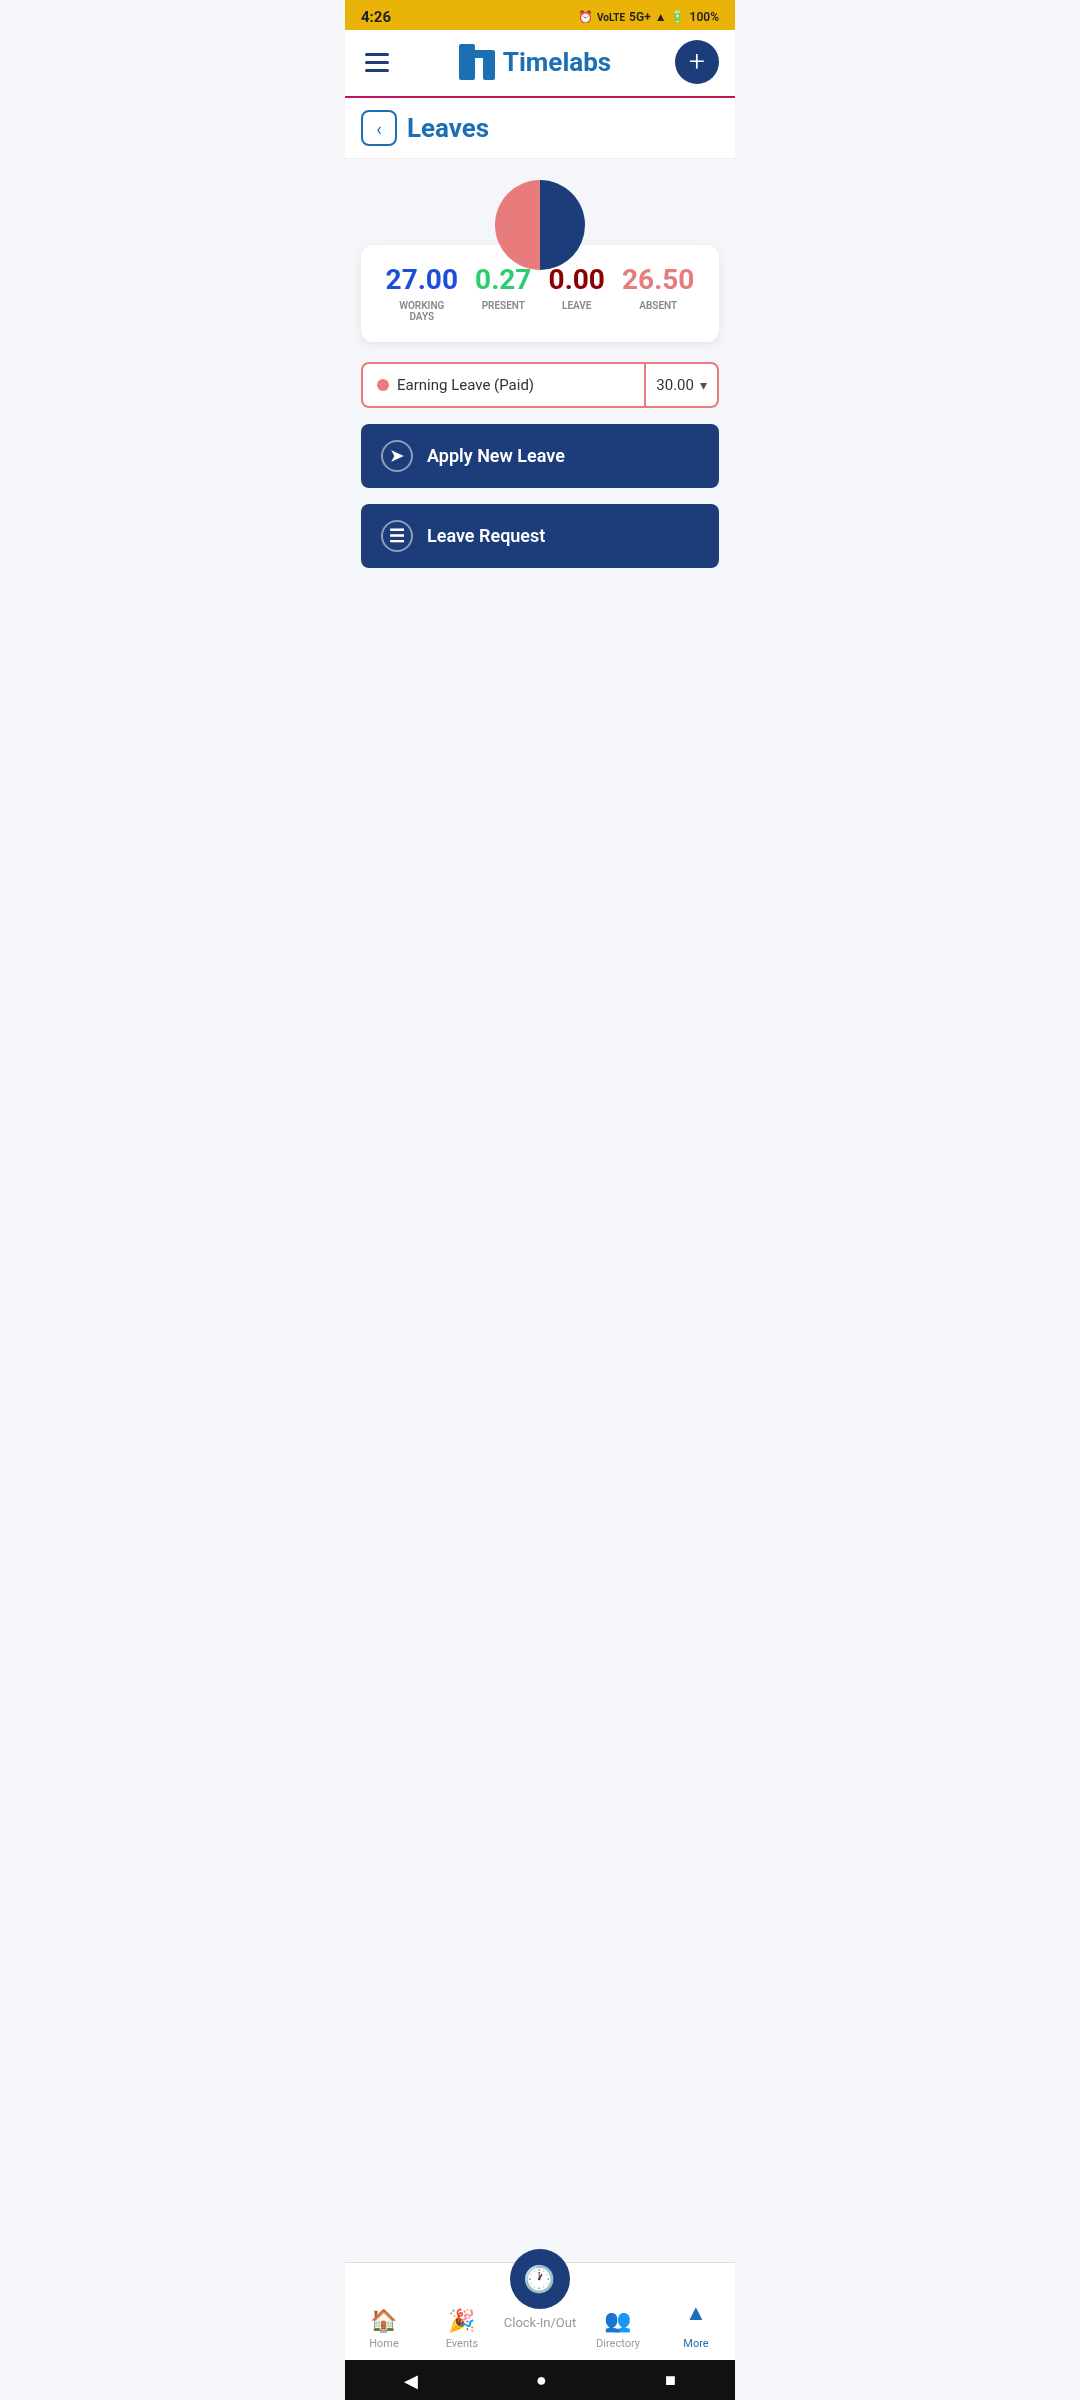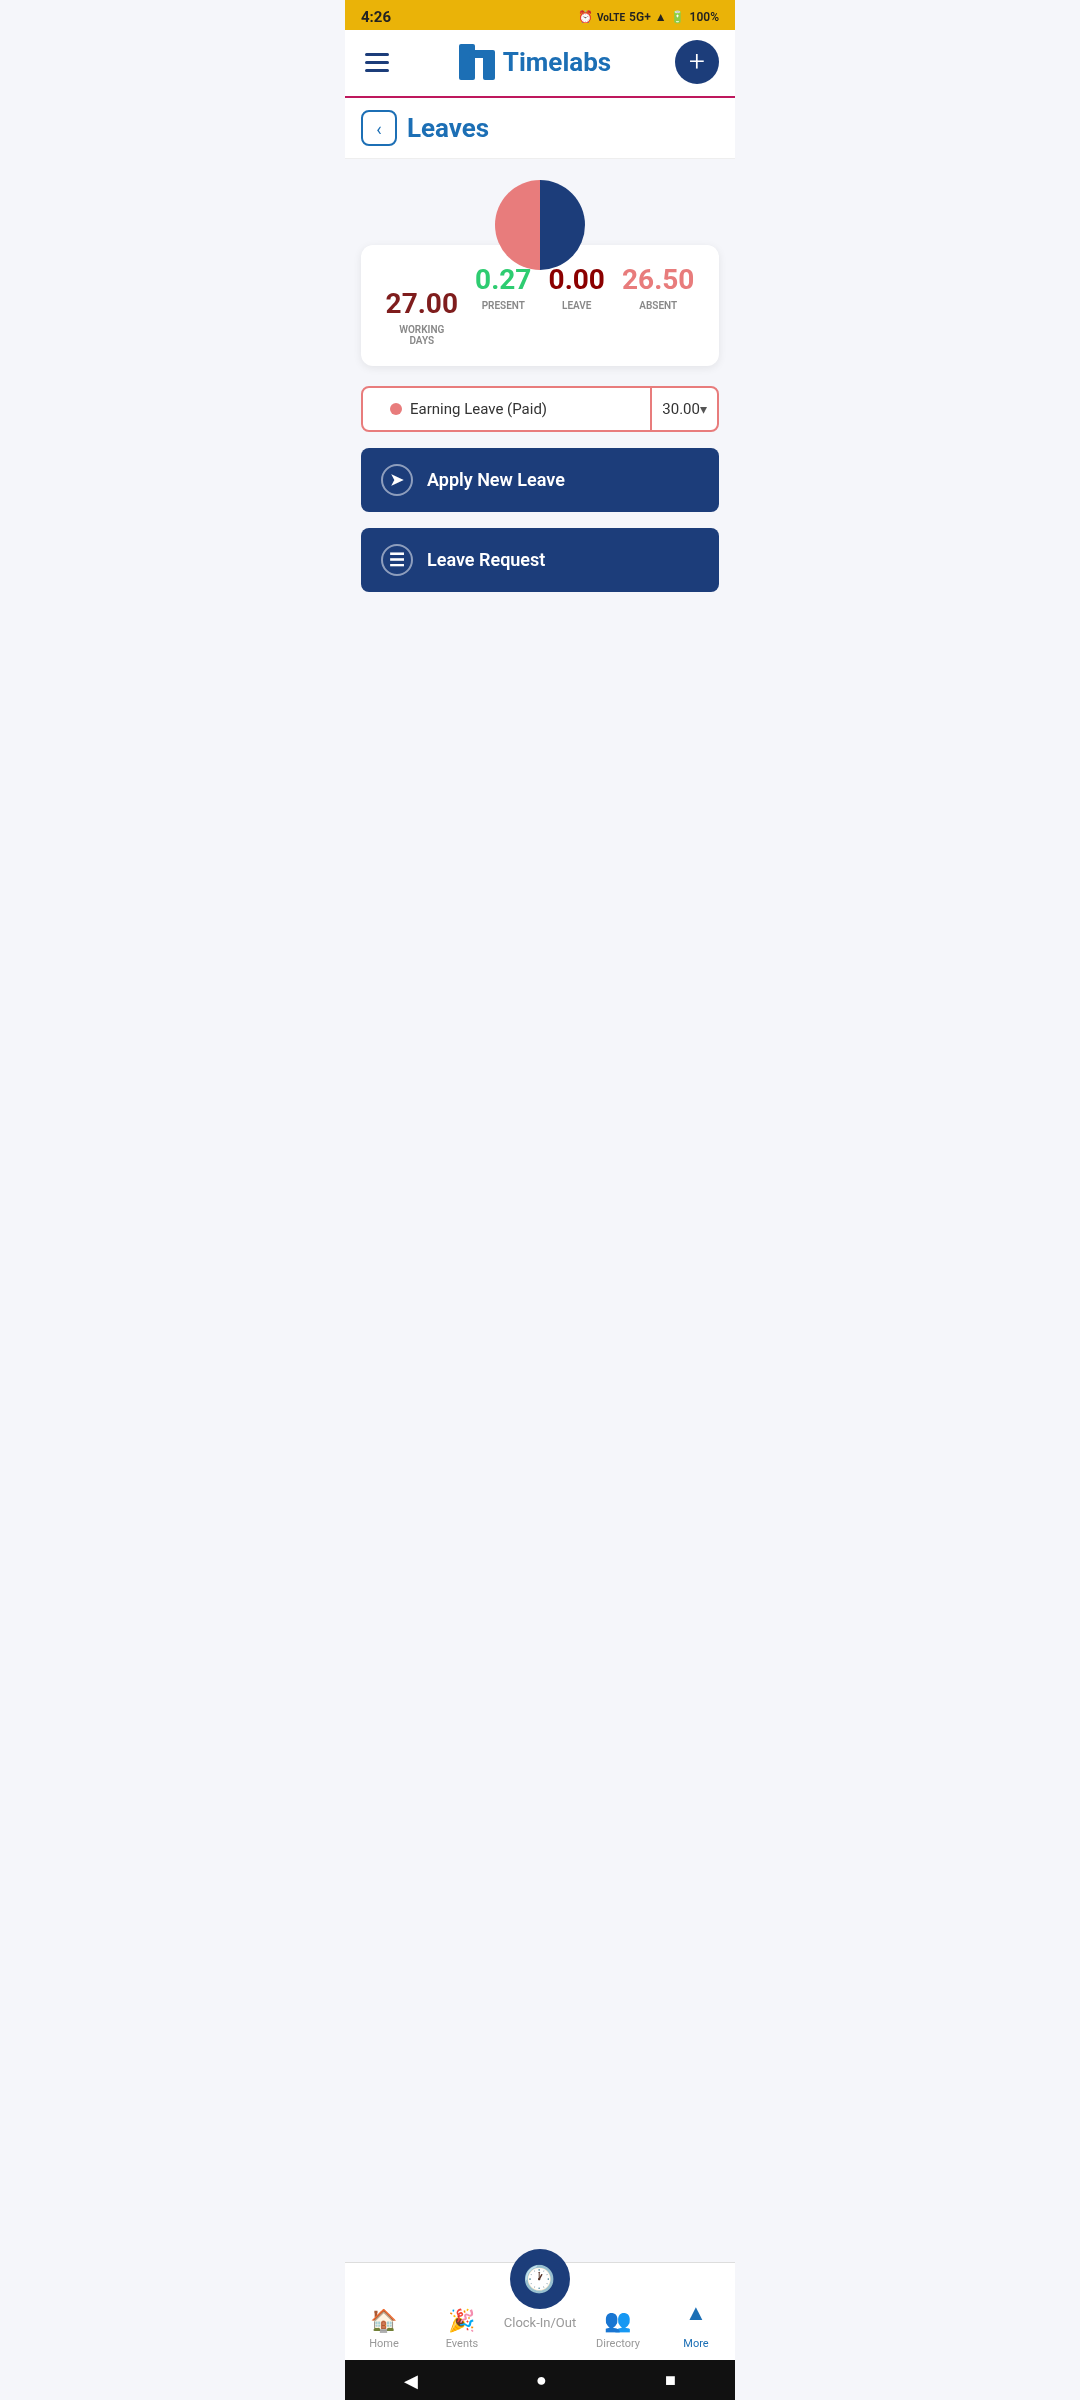--- a/index.html
+++ b/index.html
@@ -145,21 +145,21 @@
       font-weight: 700;
       line-height: 1.1;
     }
     .stat-label {
       font-size: 10px;
       font-weight: 600;
       color: #888;
       margin-top: 4px;
       text-transform: uppercase;
     }
-    .color-blue { color: #7f1d1d; margin-top: 24px; }
+    .color-blue { color: #1d4ed8; }
     .color-green { color: #2ecc71; }
     .color-dark-red { color: #8b0000; }
     .color-salmon { color: #e87c7c; }
 
     
     .leave-dropdown-wrap {
       margin-top: 20px;
       display: flex;
       border: 2px solid #e87c7c;
       border-radius: 8px;
@@ -169,34 +169,34 @@
       z-index: 1;
     }
     .leave-type-label {
       display: flex;
       align-items: center;
       gap: 8px;
       padding: 12px 14px;
       flex: 1;
       font-size: 15px;
       color: #333;
-      margin-left: 13px;
     }
     .leave-dot {
       width: 12px;
       height: 12px;
       border-radius: 50%;
       background: #e87c7c;
       flex-shrink: 0;
     }
     .leave-value-wrap {
       display: flex;
       align-items: center;
       padding: 12px 10px;
       border-left: 2px solid #e87c7c;
+      gap: 6px;
       font-size: 15px;
       color: #333;
       cursor: pointer;
     }
     .chevron-down {
       font-size: 14px;
       color: #555;
     }
 
     

